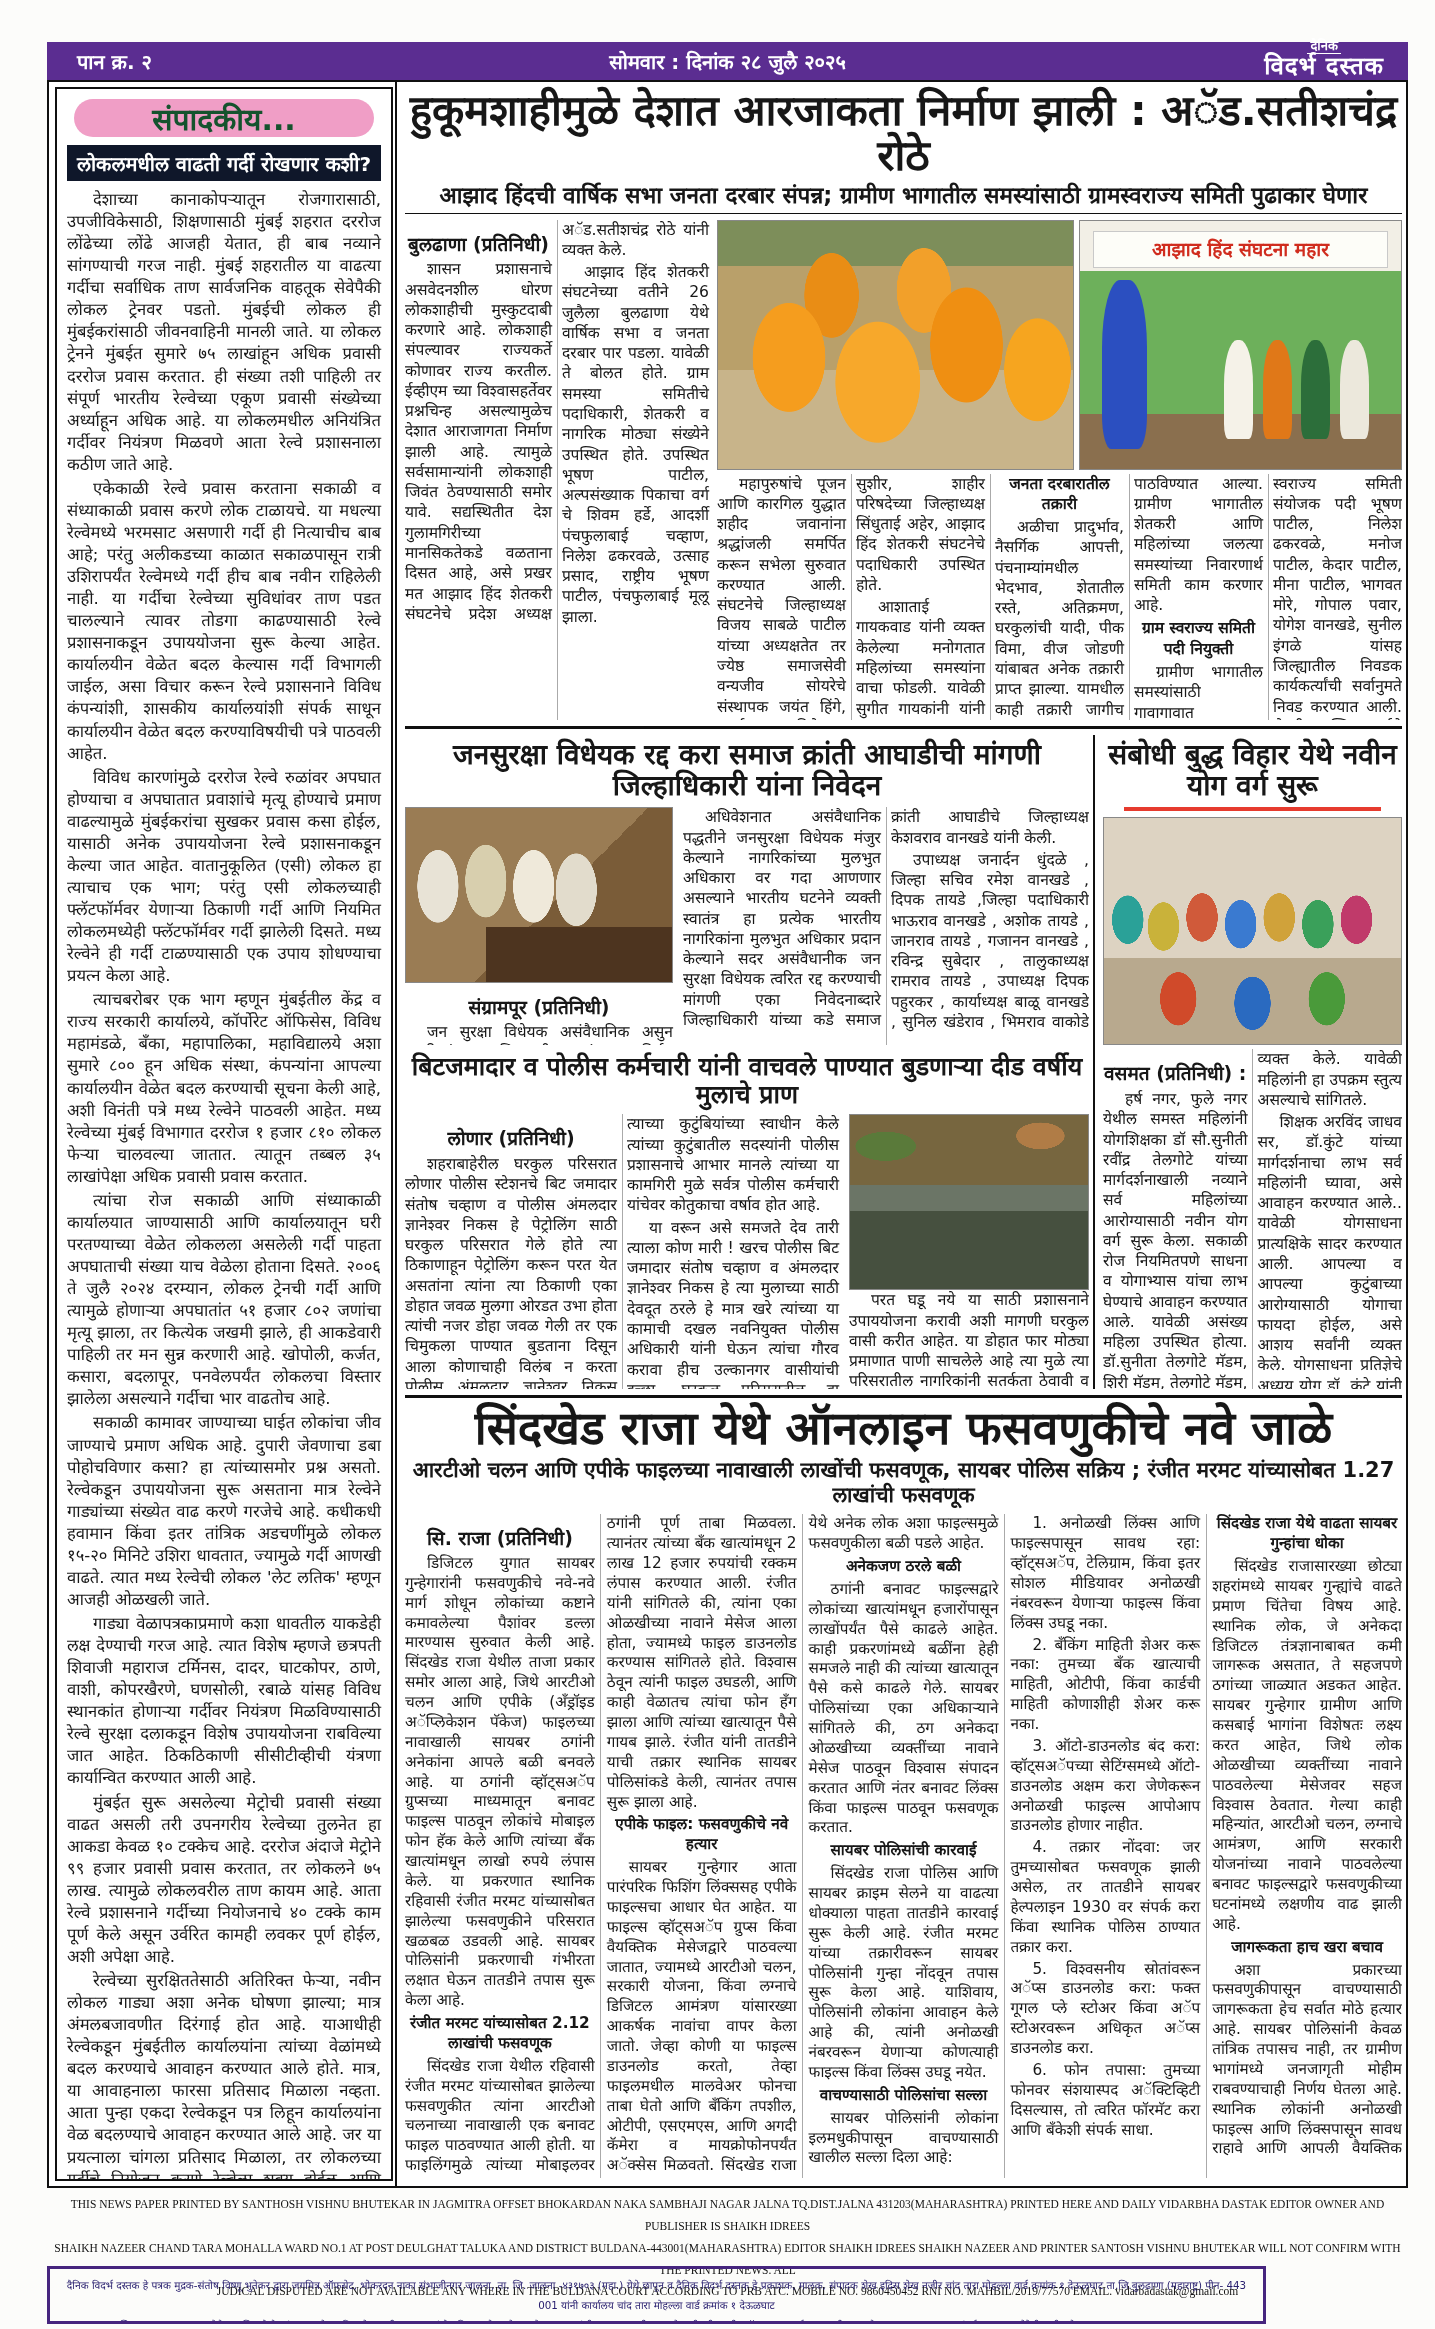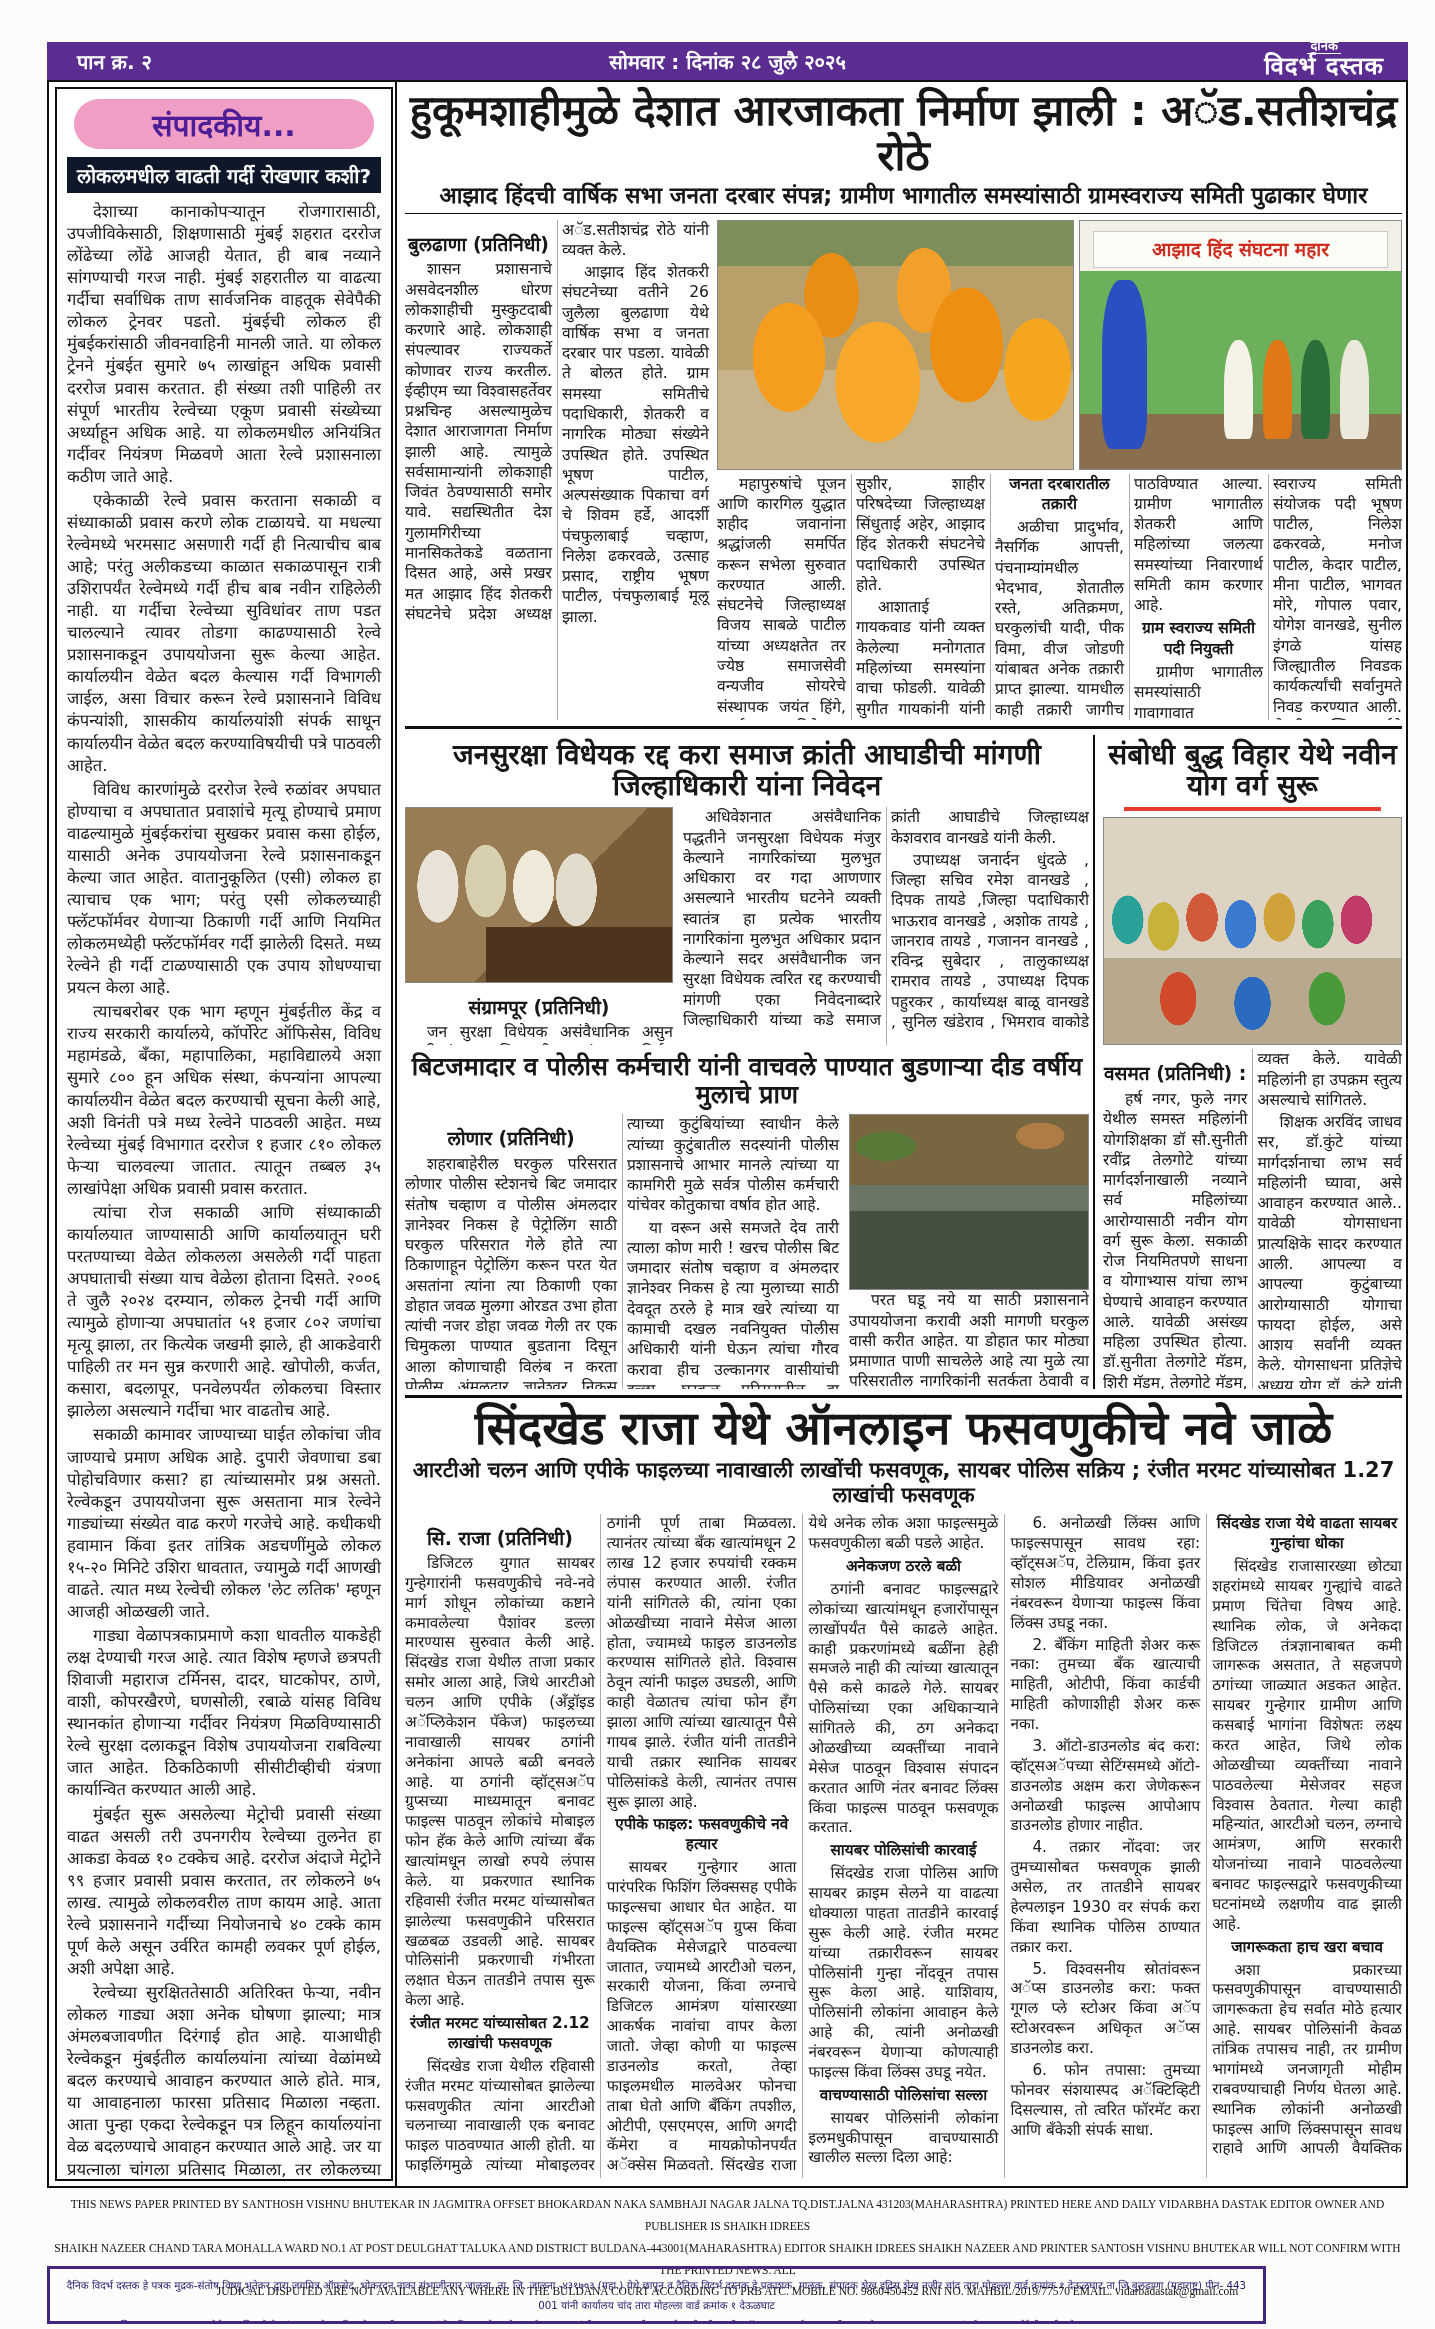--- a/index.html
+++ b/index.html
@@ -11,22 +11,22 @@
           display:flex;align-items:center;}
   .topbar .pageno{position:absolute;left:30px;color:#fff;font-weight:bold;font-size:20px;}
   .topbar .date{position:absolute;left:0;right:0;text-align:center;color:#fff;font-weight:bold;font-size:20px;}
   .topbar .logo{position:absolute;right:24px;bottom:2px;text-align:center;color:#fff;line-height:1;}
   .logo .logo-top{font-size:13px;font-weight:bold;border-bottom:1px solid #fff;display:inline-block;padding:0 3px 1px;}
   .logo .logo-main{font-size:24px;font-weight:bold;letter-spacing:1px;}
   
   .frame{position:absolute;left:47px;top:80px;width:1361px;height:2108px;border:2px solid #101010;background:#fff;}
   
   .editorial{position:absolute;left:6px;top:5px;width:338px;height:2094px;border:2px solid #101010;padding:8px 10px;overflow:hidden;}
-  .ed-pill{width:300px;height:50px;margin:2px auto 8px;background:#f09ec6;border-radius:26px;
-           display:flex;align-items:center;justify-content:center;font-size:30px;font-weight:bold;color:#4c1d95;}
+  .ed-pill{width:300px;height:38px;margin:2px auto 8px;background:#f09ec6;border-radius:26px;
+           display:flex;align-items:center;justify-content:center;font-size:30px;font-weight:bold;color:#14532d;}
   .ed-blue{height:36px;background:#0f172a;display:flex;align-items:center;justify-content:center;
            color:#fff;font-weight:bold;font-size:20px;margin-bottom:8px;}
   .ed-body{font-size:16.6px;line-height:1.33;text-align:justify;}
   .ed-body .fl-p{text-indent:26px;margin:0 0 2px;}
   
   .maincol{position:absolute;left:346px;top:0;width:1015px;height:2104px;border-left:2px solid #101010;padding:4px 8px 0;}
   .headline-xl{font-size:42px;font-weight:bold;text-align:center;line-height:1.08;margin:2px 0 4px;}
   .subhead-l{font-size:22.5px;font-weight:bold;text-align:center;line-height:1.15;margin:2px 0 4px;}
   .thinrule{border-top:1.5px solid #101010;margin:2px 0 6px;}
   .fatrule{border-top:3px solid #101010;margin:6px 0;}
@@ -240,21 +240,21 @@
             <div class="fl-h">रंजीत मरमट यांच्यासोबत 2.12 लाखांची फसवणूक</div>
             <div class="fl-p">सिंदखेड राजा येथील रहिवासी रंजीत मरमट यांच्यासोबत झालेल्या फसवणुकीत त्यांना आरटीओ चलनाच्या नावाखाली एक बनावट फाइल पाठवण्यात आली होती. या फाइलिंगमुळे त्यांच्या मोबाइलवर ठगांनी पूर्ण ताबा मिळवला. त्यानंतर त्यांच्या बँक खात्यांमधून 2 लाख 12 हजार रुपयांची रक्कम लंपास करण्यात आली. रंजीत यांनी सांगितले की, त्यांना एका ओळखीच्या नावाने मेसेज आला होता, ज्यामध्ये फाइल डाउनलोड करण्यास सांगितले होते. विश्वास ठेवून त्यांनी फाइल उघडली, आणि काही वेळातच त्यांचा फोन हँग झाला आणि त्यांच्या खात्यातून पैसे गायब झाले. रंजीत यांनी तातडीने याची तक्रार स्थानिक सायबर पोलिसांकडे केली, त्यानंतर तपास सुरू झाला आहे.</div>
             <div class="fl-h">एपीके फाइल: फसवणुकीचे नवे हत्यार</div>
             <div class="fl-p">सायबर गुन्हेगार आता पारंपरिक फिशिंग लिंक्ससह एपीके फाइल्सचा आधार घेत आहेत. या फाइल्स व्हॉट्सअॅप ग्रुप्स किंवा वैयक्तिक मेसेजद्वारे पाठवल्या जातात, ज्यामध्ये आरटीओ चलन, सरकारी योजना, किंवा लग्नाचे डिजिटल आमंत्रण यांसारख्या आकर्षक नावांचा वापर केला जातो. जेव्हा कोणी या फाइल्स डाउनलोड करतो, तेव्हा फाइलमधील मालवेअर फोनचा ताबा घेतो आणि बँकिंग तपशील, ओटीपी, एसएमएस, आणि अगदी कॅमेरा व मायक्रोफोनपर्यंत अॅक्सेस मिळवतो. सिंदखेड राजा येथे अनेक लोक अशा फाइल्समुळे फसवणुकीला बळी पडले आहेत.</div>
             <div class="fl-h">अनेकजण ठरले बळी</div>
             <div class="fl-p">ठगांनी बनावट फाइल्सद्वारे लोकांच्या खात्यांमधून हजारोंपासून लाखोंपर्यंत पैसे काढले आहेत. काही प्रकरणांमध्ये बळींना हेही समजले नाही की त्यांच्या खात्यातून पैसे कसे काढले गेले. सायबर पोलिसांच्या एका अधिकाऱ्याने सांगितले की, ठग अनेकदा ओळखीच्या व्यक्तींच्या नावाने मेसेज पाठवून विश्वास संपादन करतात आणि नंतर बनावट लिंक्स किंवा फाइल्स पाठवून फसवणूक करतात.</div>
             <div class="fl-h">सायबर पोलिसांची कारवाई</div>
             <div class="fl-p">सिंदखेड राजा पोलिस आणि सायबर क्राइम सेलने या वाढत्या धोक्याला पाहता तातडीने कारवाई सुरू केली आहे. रंजीत मरमट यांच्या तक्रारीवरून सायबर पोलिसांनी गुन्हा नोंदवून तपास सुरू केला आहे. याशिवाय, पोलिसांनी लोकांना आवाहन केले आहे की, त्यांनी अनोळखी नंबरवरून येणाऱ्या कोणत्याही फाइल्स किंवा लिंक्स उघडू नयेत.</div>
             <div class="fl-h">वाचण्यासाठी पोलिसांचा सल्ला</div>
             <div class="fl-p">सायबर पोलिसांनी लोकांना इलमधुकीपासून वाचण्यासाठी खालील सल्ला दिला आहे:</div>
-            <div class="fl-p">6. अनोळखी लिंक्स आणि फाइल्सपासून सावध रहा: व्हॉट्सअॅप, टेलिग्राम, किंवा इतर सोशल मीडियावर अनोळखी नंबरवरून येणाऱ्या फाइल्स किंवा लिंक्स उघडू नका.</div>
+            <div class="fl-p">1. अनोळखी लिंक्स आणि फाइल्सपासून सावध रहा: व्हॉट्सअॅप, टेलिग्राम, किंवा इतर सोशल मीडियावर अनोळखी नंबरवरून येणाऱ्या फाइल्स किंवा लिंक्स उघडू नका.</div>
             <div class="fl-p">2. बँकिंग माहिती शेअर करू नका: तुमच्या बँक खात्याची माहिती, ओटीपी, किंवा कार्डची माहिती कोणाशीही शेअर करू नका.</div>
             <div class="fl-p">3. ऑटो-डाउनलोड बंद करा: व्हॉट्सअॅपच्या सेटिंग्समध्ये ऑटो-डाउनलोड अक्षम करा जेणेकरून अनोळखी फाइल्स आपोआप डाउनलोड होणार नाहीत.</div>
             <div class="fl-p">4. तक्रार नोंदवा: जर तुमच्यासोबत फसवणूक झाली असेल, तर तातडीने सायबर हेल्पलाइन 1930 वर संपर्क करा किंवा स्थानिक पोलिस ठाण्यात तक्रार करा.</div>
             <div class="fl-p">5. विश्वसनीय स्रोतांवरून अॅप्स डाउनलोड करा: फक्त गूगल प्ले स्टोअर किंवा अॅप स्टोअरवरून अधिकृत अॅप्स डाउनलोड करा.</div>
             <div class="fl-p">6. फोन तपासा: तुमच्या फोनवर संशयास्पद अॅक्टिव्हिटी दिसल्यास, तो त्वरित फॉरमॅट करा आणि बँकेशी संपर्क साधा.</div>
             <div class="fl-h">सिंदखेड राजा येथे वाढता सायबर गुन्हांचा धोका</div>
             <div class="fl-p">सिंदखेड राजासारख्या छोट्या शहरांमध्ये सायबर गुन्ह्यांचे वाढते प्रमाण चिंतेचा विषय आहे. स्थानिक लोक, जे अनेकदा डिजिटल तंत्रज्ञानाबाबत कमी जागरूक असतात, ते सहजपणे ठगांच्या जाळ्यात अडकत आहेत. सायबर गुन्हेगार ग्रामीण आणि कसबाई भागांना विशेषतः लक्ष्य करत आहेत, जिथे लोक ओळखीच्या व्यक्तींच्या नावाने पाठवलेल्या मेसेजवर सहज विश्वास ठेवतात. गेल्या काही महिन्यांत, आरटीओ चलन, लग्नाचे आमंत्रण, आणि सरकारी योजनांच्या नावाने पाठवलेल्या बनावट फाइल्सद्वारे फसवणुकीच्या घटनांमध्ये लक्षणीय वाढ झाली आहे.</div>
             <div class="fl-h">जागरूकता हाच खरा बचाव</div>
             <div class="fl-p">अशा प्रकारच्या फसवणुकीपासून वाचण्यासाठी जागरूकता हेच सर्वात मोठे हत्यार आहे. सायबर पोलिसांनी केवळ तांत्रिक तपासच नाही, तर ग्रामीण भागांमध्ये जनजागृती मोहीम राबवण्याचाही निर्णय घेतला आहे. स्थानिक लोकांनी अनोळखी फाइल्स आणि लिंक्सपासून सावध राहावे आणि आपली वैयक्तिक माहिती सुरक्षित ठेवावी, असे आवाहन पोलिसांनी केले आहे.</div>
           </div>

